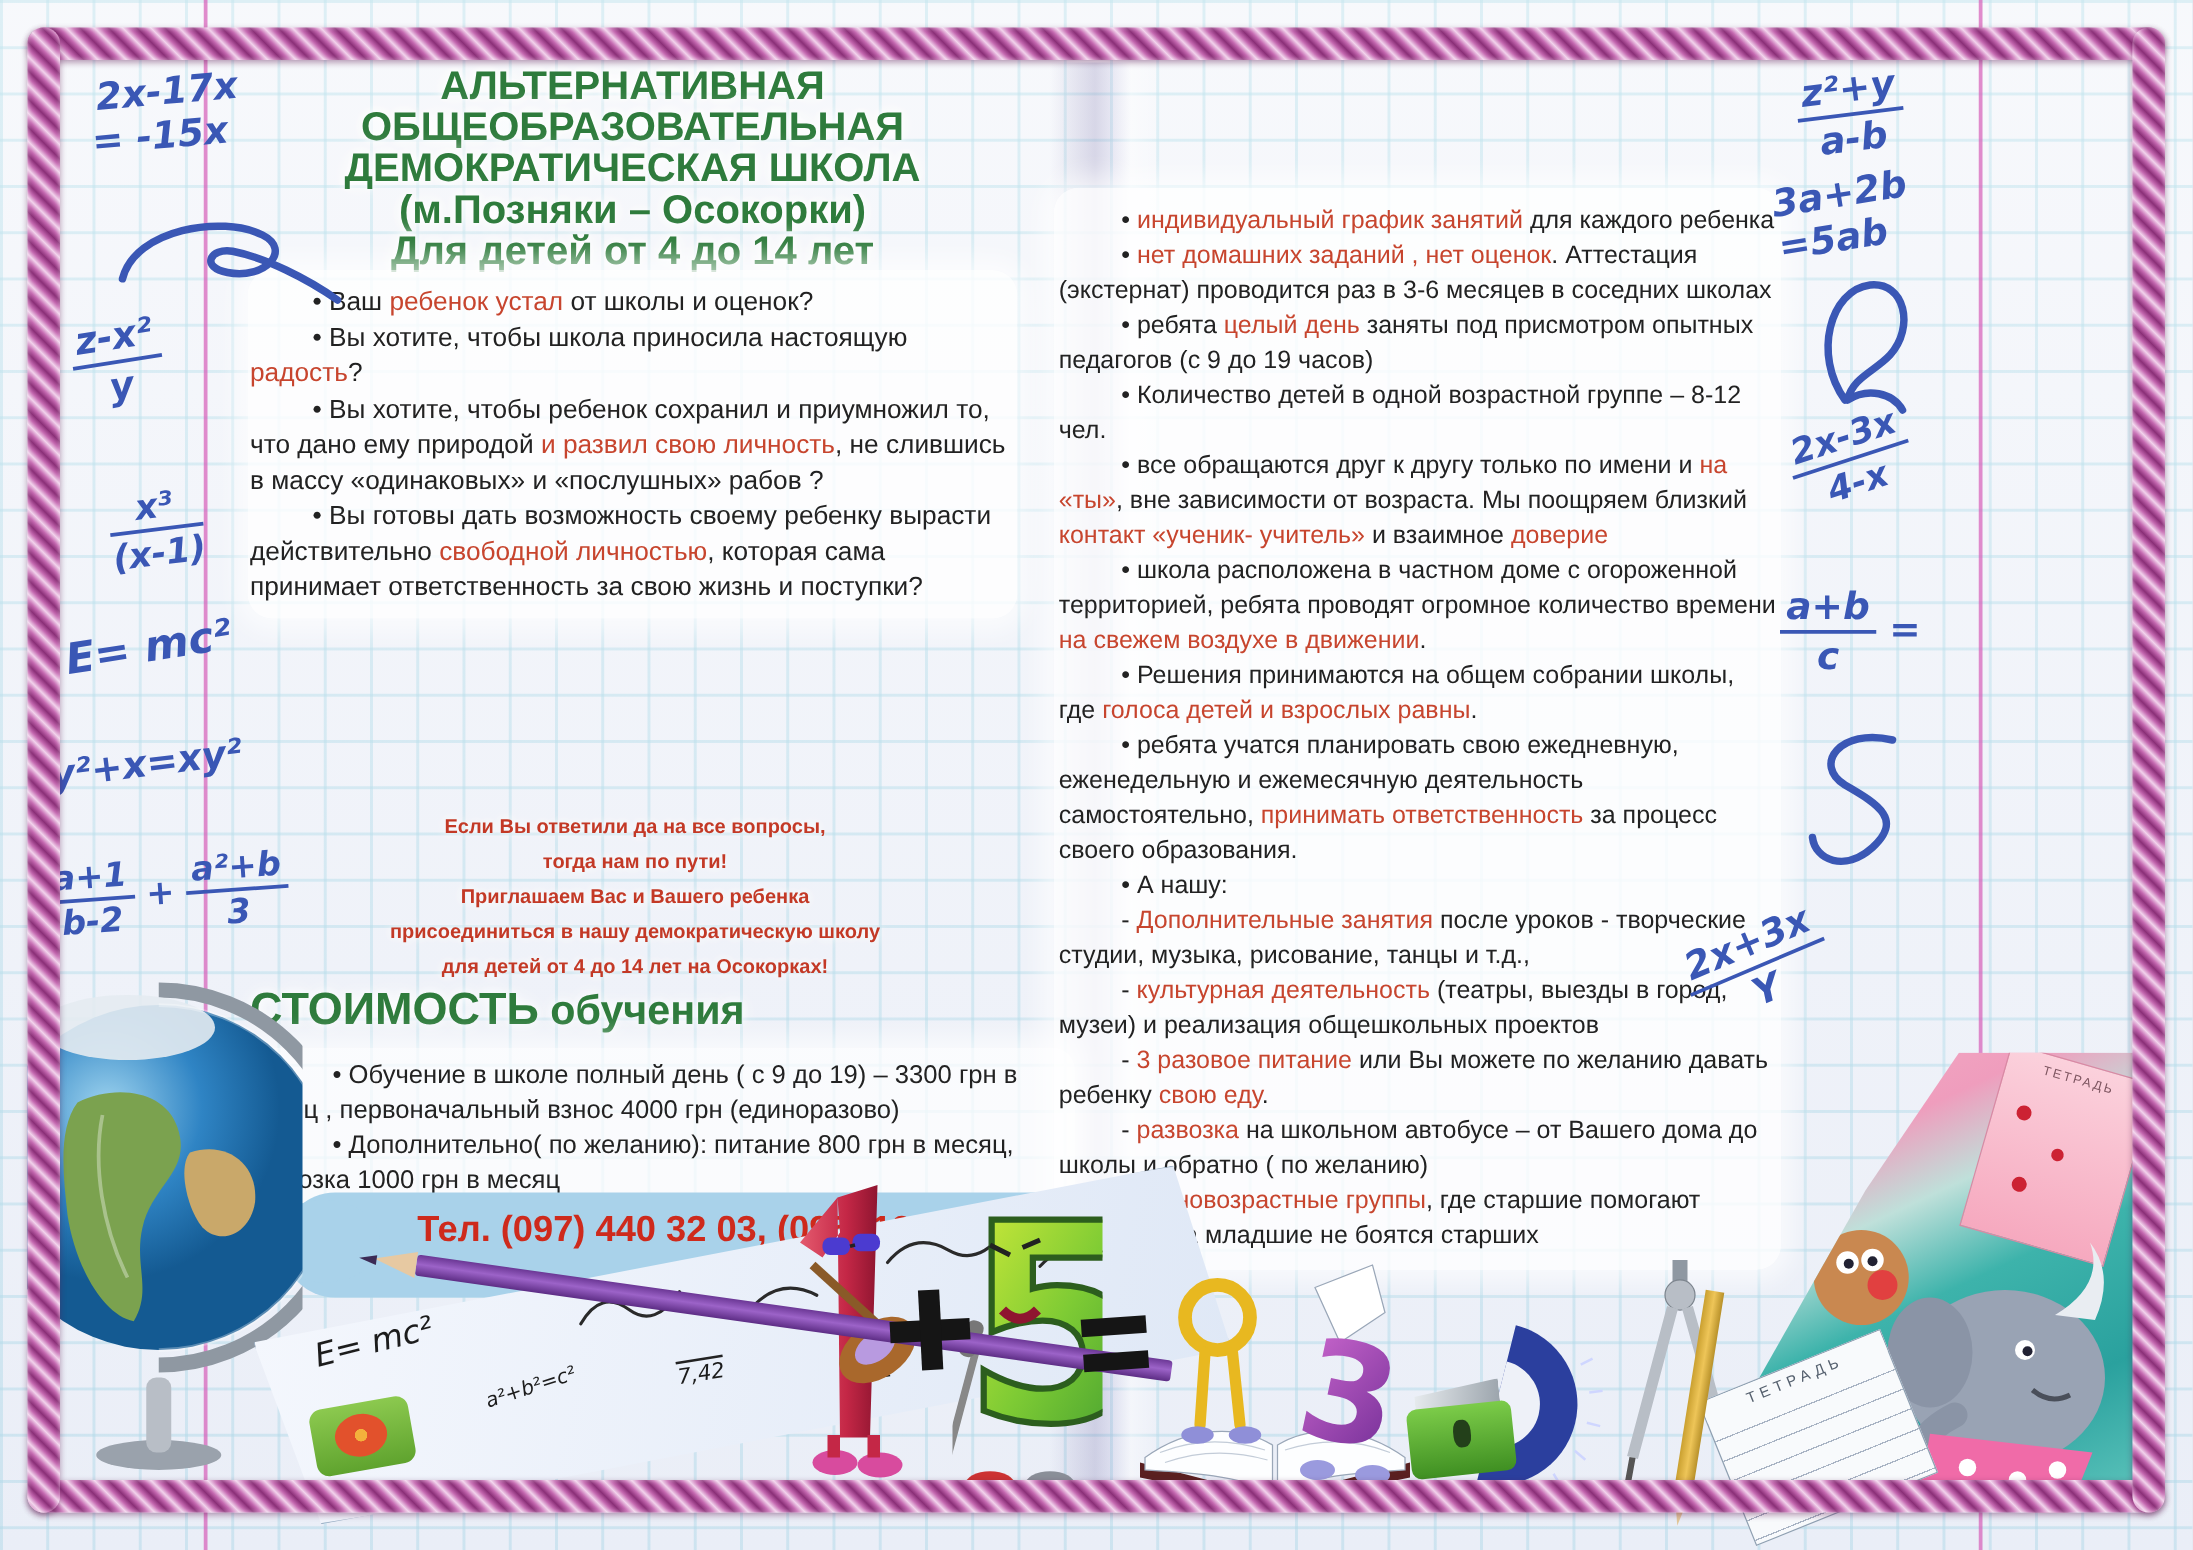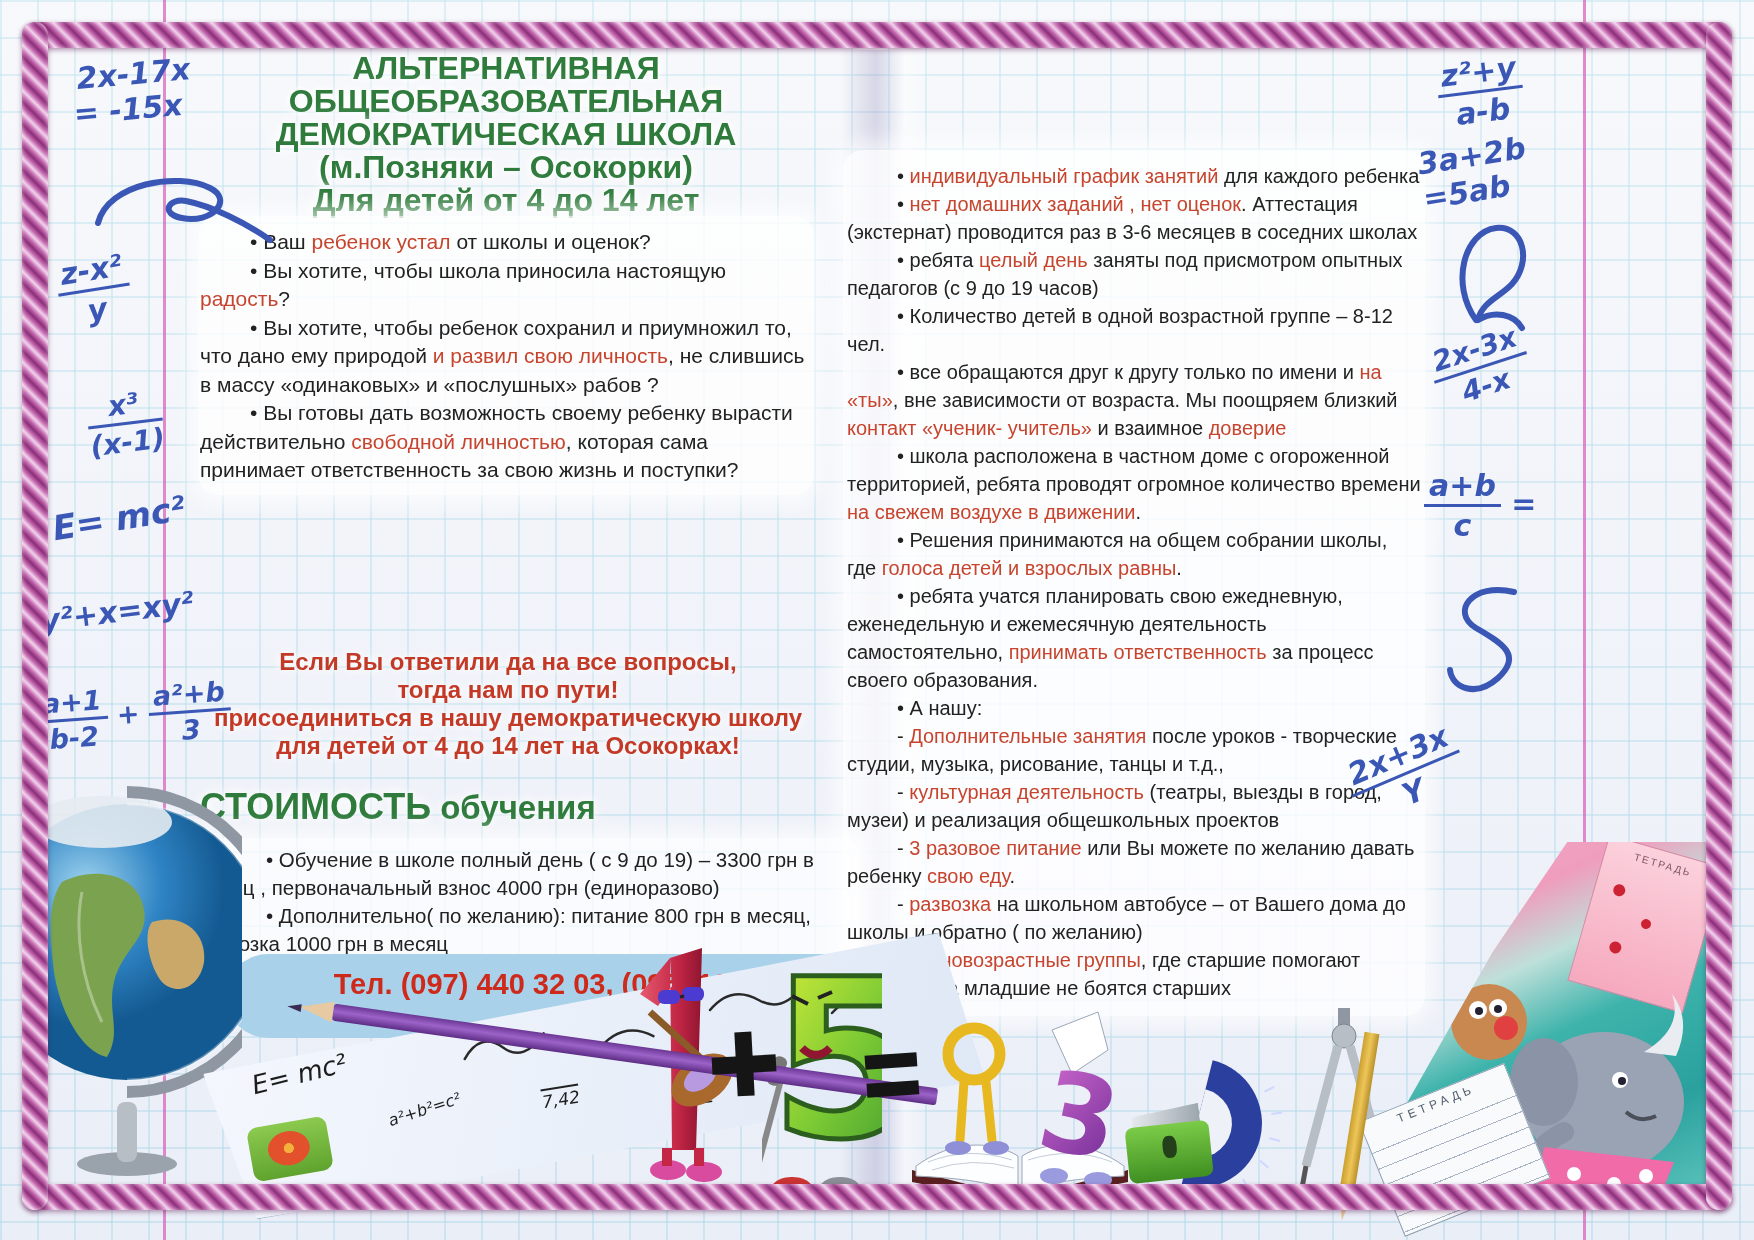--- a/index.html
+++ b/index.html
@@ -30,21 +30,21 @@
     font-size:30px;line-height:44px;text-shadow:0 0 6px #fff,0 0 12px #fff,0 0 20px #fff;}
   .questions{left:198px;top:216px;width:612px;font-size:21px;line-height:28.5px;
     background:rgba(255,255,255,.8);border-radius:20px;padding:12px 2px 10px 2px;
     box-shadow:0 0 18px 10px rgba(255,255,255,.6);}
   .questions p,.features p{margin:0;text-indent:50px;}
   .features{left:843px;top:150px;width:574px;font-size:20px;line-height:28px;
     background:rgba(255,255,255,.8);border-radius:20px;padding:12px 4px 14px 4px;
     box-shadow:0 0 18px 10px rgba(255,255,255,.6);}
   .red{color:#c7452e;}
   .invite{left:200px;top:648px;width:616px;text-align:center;color:#c33926;font-weight:bold;
-    font-size:24px;line-height:28px;text-shadow:0 0 8px #fff,0 0 14px rgba(255,255,255,.9);}
+    font-size:16px;line-height:28px;text-shadow:0 0 8px #fff,0 0 14px rgba(255,255,255,.9);}
   .cost-h{left:200px;top:786px;width:616px;text-align:left;color:#2e7b3c;font-weight:bold;
     font-size:36px;text-shadow:0 0 8px #fff,0 0 16px #fff;}
   .cost-h .small{font-size:33px;}
   .prices{left:192px;top:838px;width:660px;font-size:20.5px;line-height:28px;
     background:rgba(255,255,255,.72);border-radius:18px;padding:8px 4px;
     box-shadow:0 0 16px 10px rgba(255,255,255,.55);}
   .prices p{margin:0;text-indent:70px;}
   
   .bubble{position:absolute;left:226px;top:954px;width:706px;height:84px;background:#a9d2ea;
     border-radius:46px;z-index:6;}
@@ -124,20 +124,21 @@
   <div class="tb questions">
       <p><span>• Ваш </span><span class="red">ребенок устал</span><span> от школы и оценок?</span></p>
       <p><span>• Вы хотите, чтобы школа приносила настоящую </span><span class="red">радость</span><span>?</span></p>
       <p><span>• Вы хотите, чтобы ребенок сохранил и приумножил то, что дано ему природой  </span><span class="red">и развил свою личность</span><span>, не слившись в массу «одинаковых» и «послушных» рабов ?</span></p>
       <p><span>• Вы готовы дать возможность своему ребенку вырасти действительно </span><span class="red">свободной личностью</span><span>, которая сама принимает ответственность за свою жизнь и поступки?</span></p>
     </div>
 
   <div class="tb invite">
       <div>Если Вы ответили да на все вопросы,</div>
       <div>тогда нам по пути!</div>
+      <div>Приглашаем Вас и Вашего ребенка</div>
       <div>присоединиться  в нашу демократическую школу</div>
       <div>для детей от 4 до 14 лет на Осокорках!</div>
     </div>
 
   <div class="tb cost-h"><span>СТОИМОСТЬ</span><span class="small"> обучения</span></div>
 
   <div class="tb prices">
       <p><span>• Обучение в школе полный день ( с 9 до 19) – 3300 грн в месяц , первоначальный взнос  4000 грн (единоразово)</span></p>
       <p><span>• Дополнительно( по желанию): питание 800 грн в месяц, развозка 1000 грн в месяц</span></p>
     </div>

